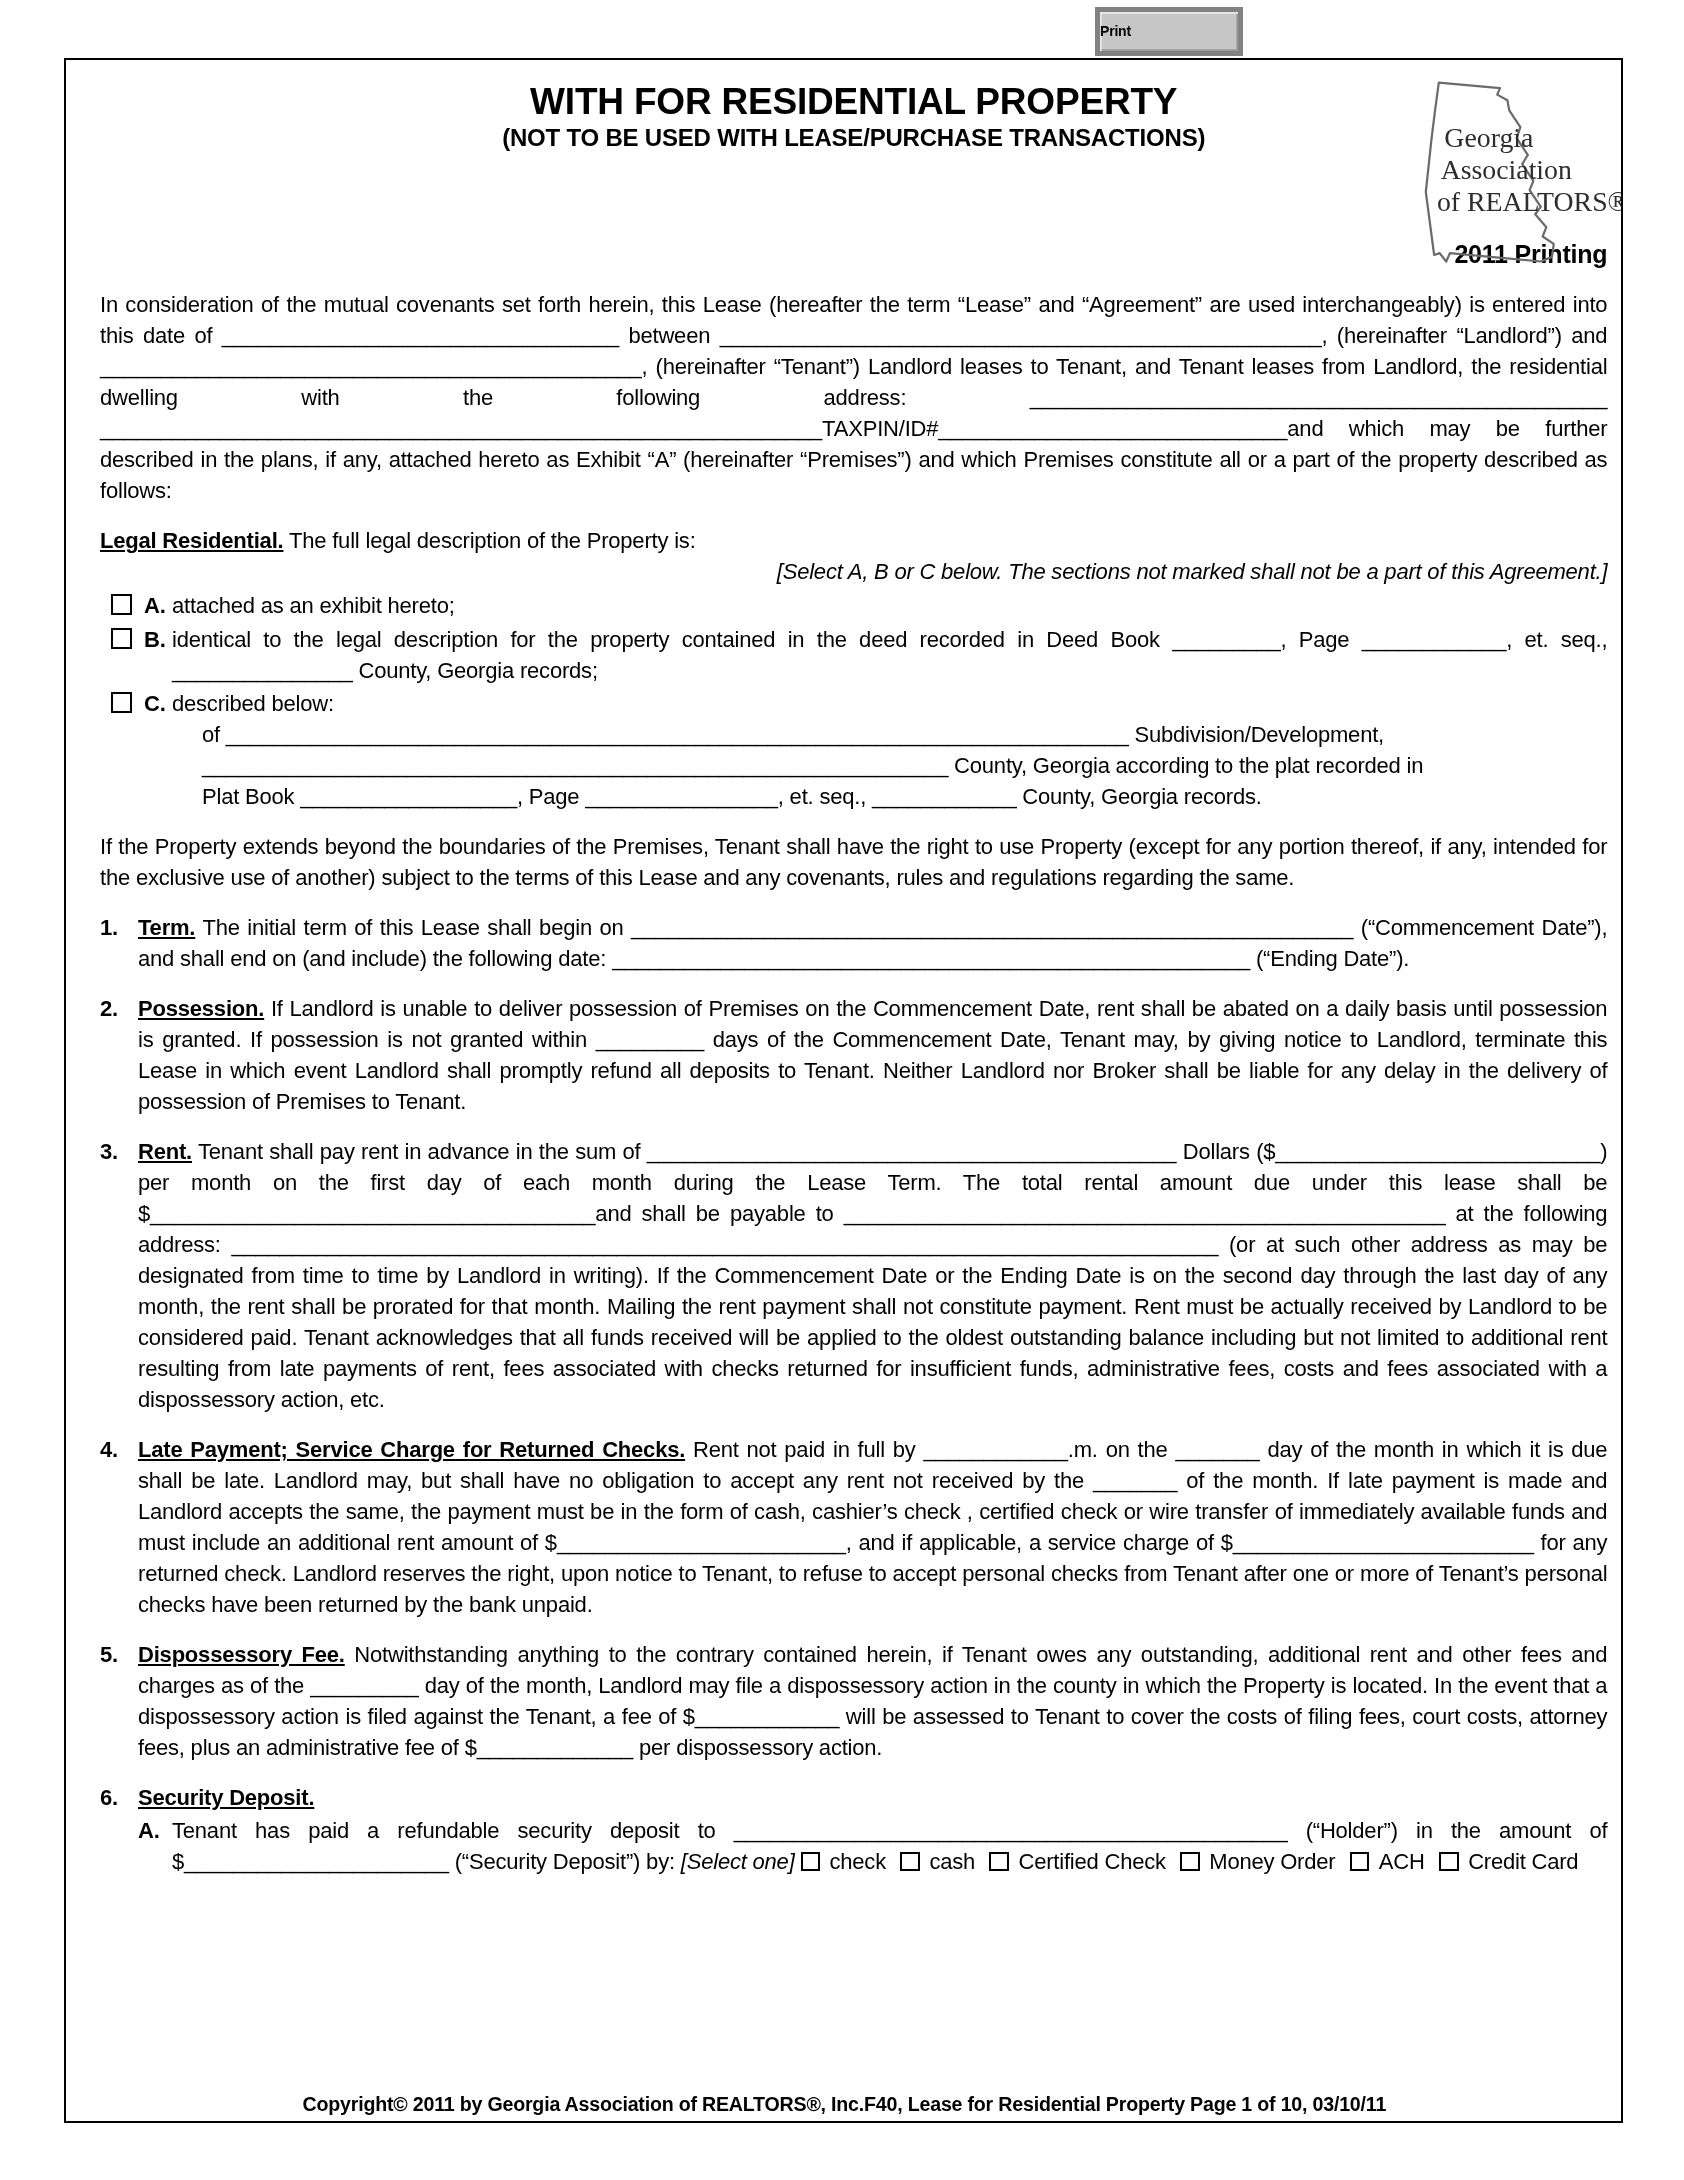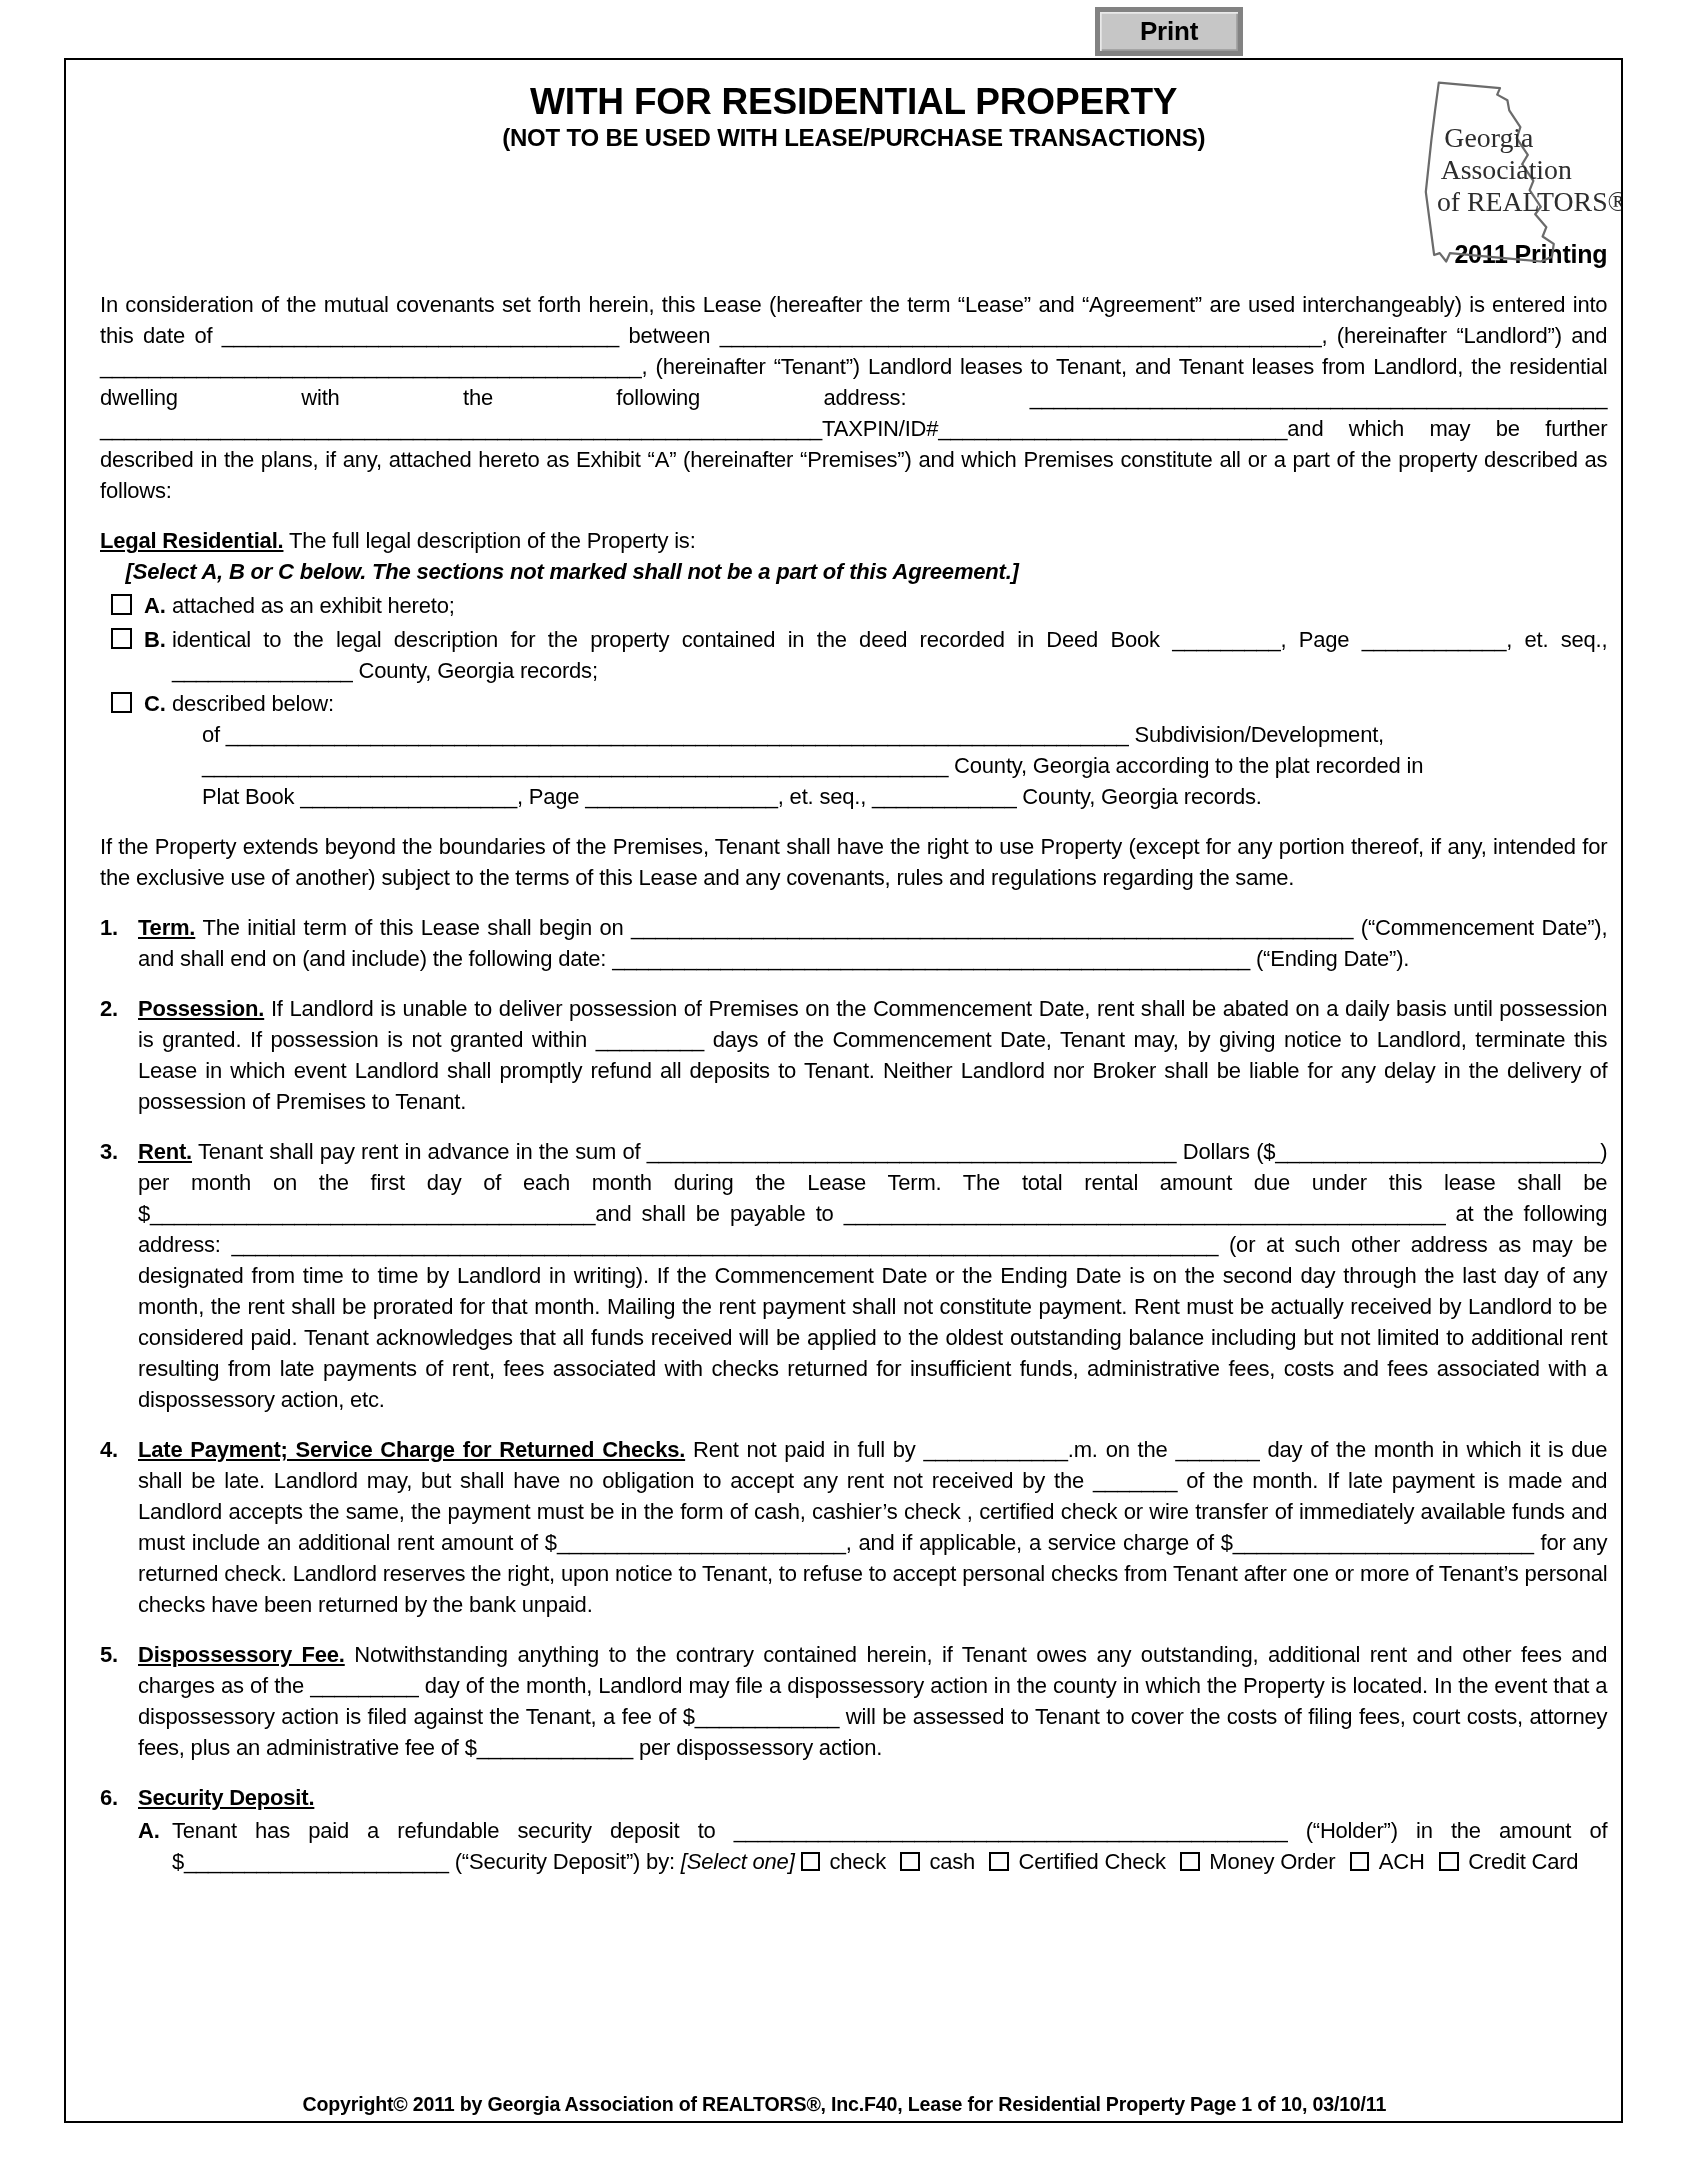--- a/index.html
+++ b/index.html
@@ -5,38 +5,38 @@
   html,body { margin:0; padding:0; }
   body {
     width:1685px; height:2181px; position:relative; background:#ffffff;
     font-family:"Liberation Sans", sans-serif; font-size:22px; line-height:31px;
     color:#000; letter-spacing:-0.2px;
   }
   .print-btn {
     position:absolute; left:1095px; top:6.8px; width:148px; height:49px;
     background:#c6c6c6; border:5.1px solid #828282; box-sizing:border-box;
     box-shadow: inset 1.7px 1.7px 0 #e9e9e9, inset -1.7px -1.7px 0 #9a9a9a;
-    display:flex; align-items:center; justify-content:center;
-    font-weight:bold; font-size:26px; cursor:pointer;
+    display:flex; align-items:center; justify-content:flex-start;
+    font-weight:bold; font-size:14px; cursor:pointer;
   }
   .page {
     position:absolute; left:64px; top:58px; width:1559px; height:2065px;
     border:2.6px solid #000; box-sizing:border-box; padding:20.4px 13.6px 0 34px;
     overflow:hidden; background:#fff;
   }
   .title   { text-align:center; font-weight:bold; font-size:37px; line-height:43px; }
   .subtitle{ text-align:center; font-weight:bold; font-size:24px; line-height:29px; }
   .logo    { position:absolute; top:17px; right:41px; width:186px; height:191px; }
   .printing{ text-align:right; font-weight:bold; font-size:25px; margin-top:87px; }
   .para { margin:0; text-align:justify; }
   .intro { margin-top:19px; }
   .mt { margin-top:19px; }
   .italic { font-style:italic; }
   .hu { font-weight:bold; text-decoration:underline; }
-  .select-note { margin:0 0 1.7px 25.6px; text-align:left;font-weight:bold; }
+  .select-note { margin:0 0 1.7px 25.6px; text-align:right; }
   .cb-row { display:flex; margin-left:11px; margin-top:2.6px; }
   .cbx { flex:none; width:21px; height:21px; border:2.6px solid #000; box-sizing:border-box; margin-top:4.3px; background:#fff; }
   .cb-letter { flex:none; width:40px; padding-left:12px; font-weight:bold; box-sizing:border-box; }
   .cb-text { flex:1; text-align:justify; }
   .c-block { margin-left:102px; }
   .cline { white-space:nowrap; }
   .sec { display:flex; margin-top:19px; }
   .num { flex:none; width:38px; font-weight:bold; }
   .sec-body { flex:1; text-align:justify; }
   .sub { display:flex; margin-top:1.7px; }

